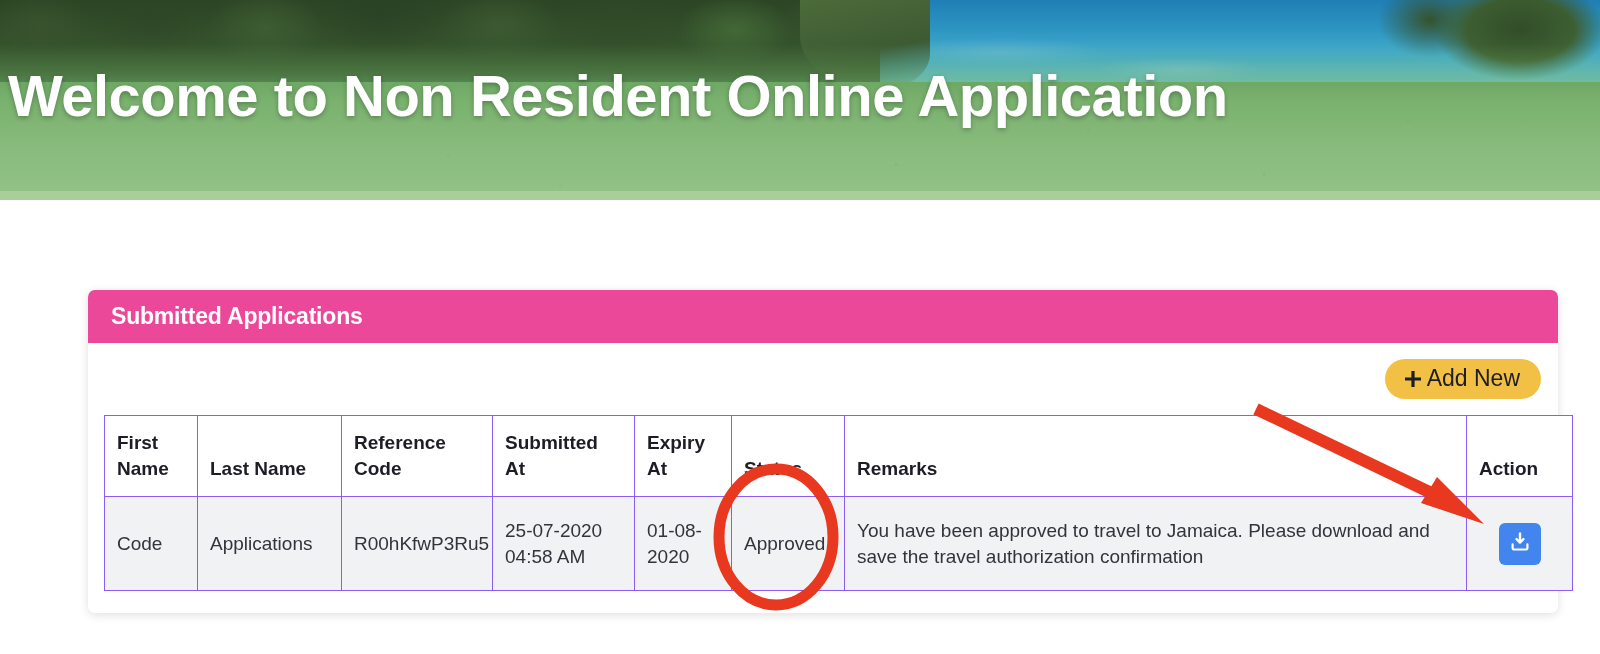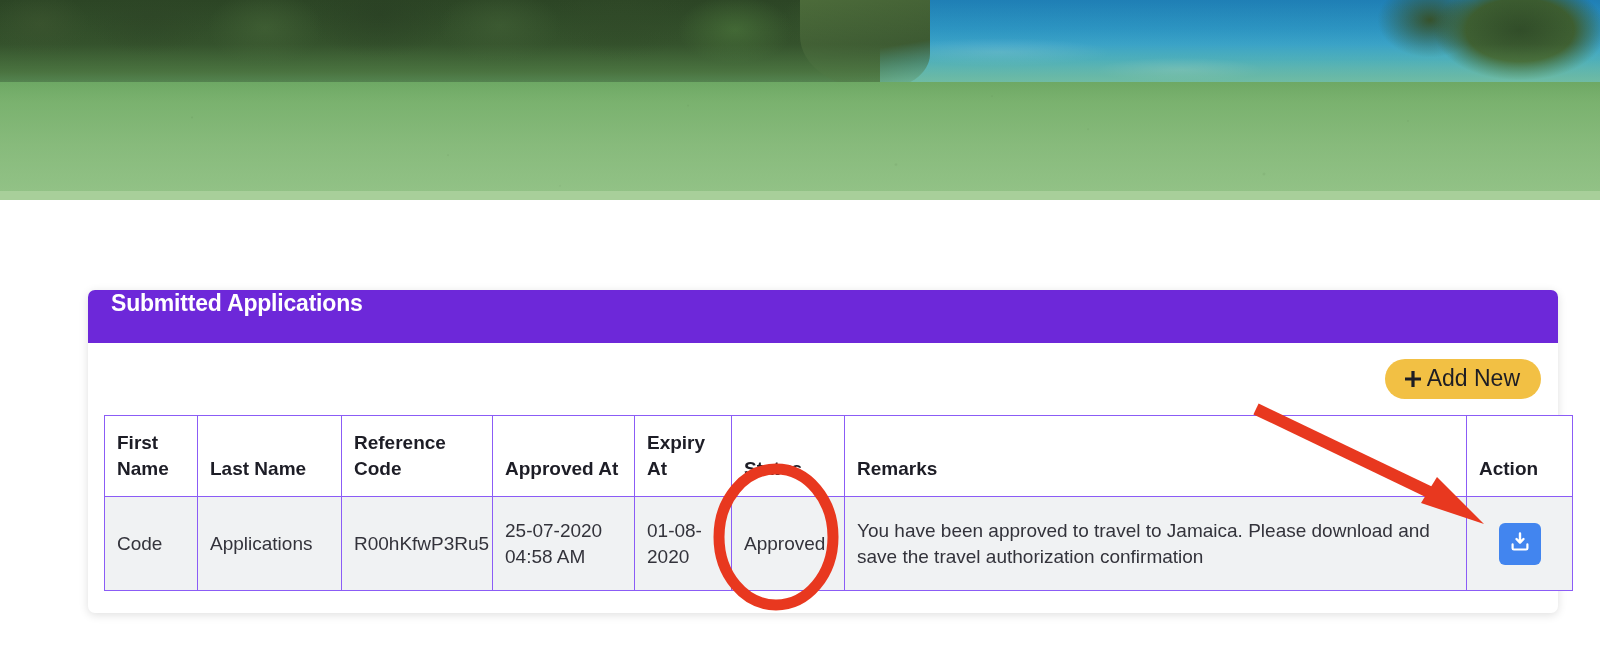--- a/index.html
+++ b/index.html
@@ -123,25 +123,25 @@
   .card {
     position: absolute;
     left: 88px;
     top: 290px;
     width: 1470px;
     background: #ffffff;
     border-radius: 7px;
     box-shadow: 0 2px 10px rgba(0,0,0,.13);
   }
   .card-header {
-    background: #6d28d9;
+    background: #ec4899;
     border-radius: 7px 7px 0 0;
     height: 53px;
     display: flex;
-    align-items: flex-start;
+    align-items: center;
     padding: 0 0 0 23px;
     box-sizing: border-box;
   }
   .card-title {
     color: #ffffff;
     font-size: 23px;
     font-weight: 700;
     letter-spacing: -0.2px;
   }
   .card-body {
@@ -239,20 +239,21 @@
 </head>
 <body>
 
 <div class="hero">
   <div class="hero-photo"></div>
   <div class="hero-trees"></div>
   <div class="hero-cliff"></div>
   <div class="hero-sand"></div>
   <div class="hero-wash"></div>
   <div class="hero-bottom-strip"></div>
+  <div class="hero-title">Welcome to Non Resident Online Application</div>
 </div>
 
 <div class="card">
 
   <div class="card-header">
     <span class="card-title">Submitted Applications</span>
   </div>
 
   <div class="card-body">
 
@@ -267,21 +268,21 @@
       </button>
 
     </div>
 
     <table class="apps">
       <thead>
         <tr>
           <th class="col-first">First Name</th>
           <th class="col-last">Last Name</th>
           <th class="col-ref">Reference Code</th>
-          <th class="col-sub">Approved At</th>
+          <th class="col-sub">Submitted At</th>
           <th class="col-exp">Expiry At</th>
           <th class="col-status">Status</th>
           <th class="col-remarks">Remarks</th>
           <th class="col-action">Action</th>
         </tr>
       </thead>
       <tbody>
         <tr>
           <td>Code</td>
           <td>Applications</td>

